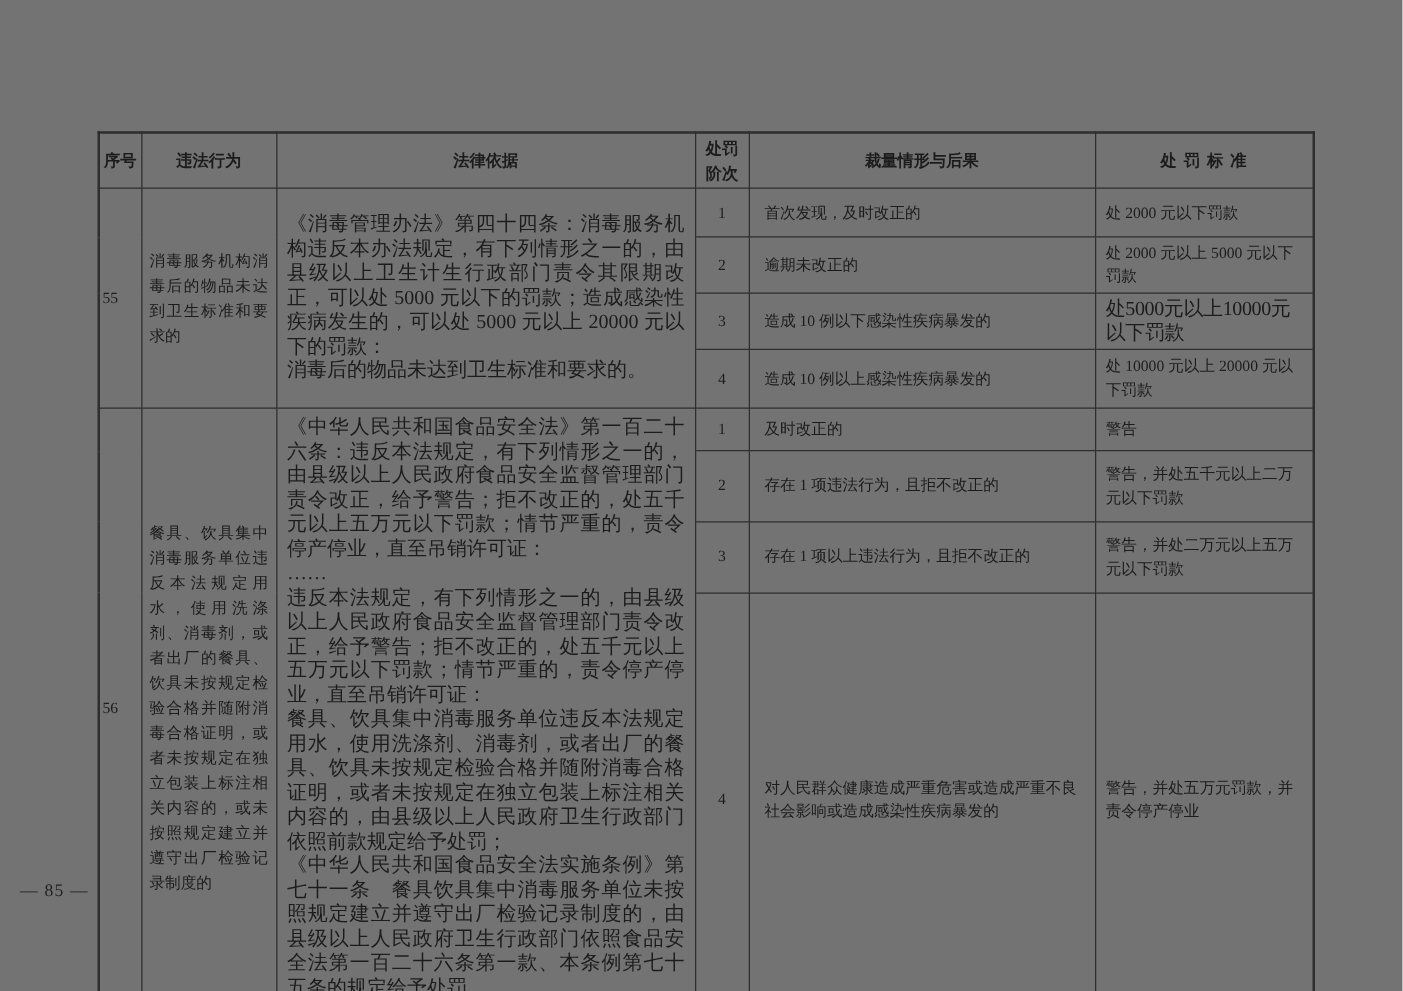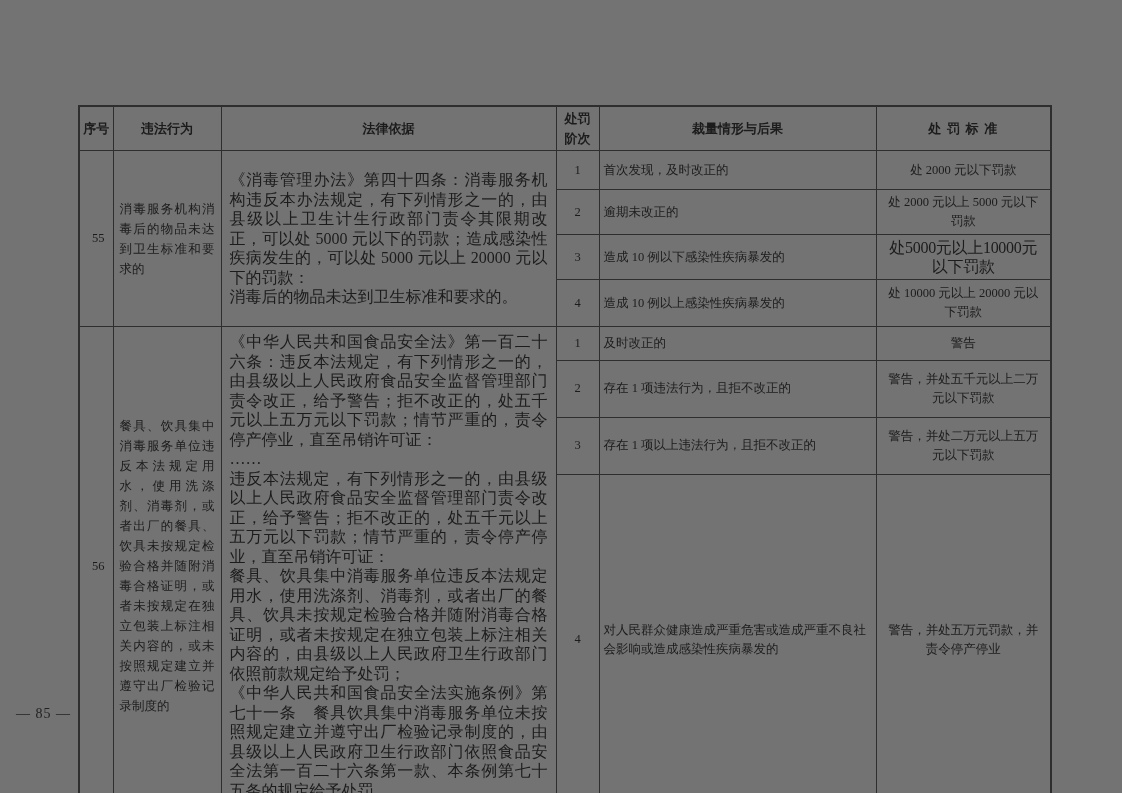--- a/index.html
+++ b/index.html
@@ -23,39 +23,39 @@
   .reg-table th{
     font-family:"Liberation Sans","DejaVu Sans",sans-serif;
     font-weight:600;font-size:13px;line-height:1.5;
     text-align:center;vertical-align:middle;padding:2px;
   }
   .th-standard{letter-spacing:1px;}
   tr.tr-head{height:40px;}
   tr.t55a{height:39px;} tr.t55b{height:45px;} tr.t55c{height:41px;} tr.t55d{height:47px;}
   tr.t56a{height:27px;} tr.t56b{height:45px;} tr.t56c{height:45px;} tr.t56d{height:263px;}
   td.cell-seq{
-    text-align:left;vertical-align:middle;font-size:12.5px;padding:12px;
+    text-align:left;vertical-align:middle;font-size:12.5px;padding:2px;
   }
   td.cell-behavior{
     vertical-align:middle;padding:6px;font-size:12.5px;line-height:20px;
   }
   td.cell-behavior div{text-align:justify;}
   td.cell-basis{
     vertical-align:middle;padding:5px 8px;font-size:16px;line-height:19.5px;
   }
   td.cell-basis p{margin:0;text-align:justify;text-align-last:left;}
   td.cell-basis p.gap-top{}
   td.cell-stage{
     text-align:center;vertical-align:middle;font-size:12.5px;padding:2px;
   }
   td.cell-cons{
-    vertical-align:middle;padding:3px 4px;font-size:12.5px;line-height:19px;
+    vertical-align:middle;padding:3px 12px;font-size:12.5px;line-height:19px;
   }
   td.cell-std{
-    vertical-align:middle;padding:3px 8px;font-size:12.5px;line-height:19px;text-align:center;
+    vertical-align:middle;padding:3px 8px;font-size:12.5px;line-height:19px;
   }
   td.cell-std.tight{font-size:16px;letter-spacing:-0.3px;}
   .page-number{
     position:absolute;left:0;top:706px;width:1122px;
     text-align:left;font-size:14px;letter-spacing:1px;color:#222;padding-left:16px;
   }
 </style>
 </head>
 <body>
 

